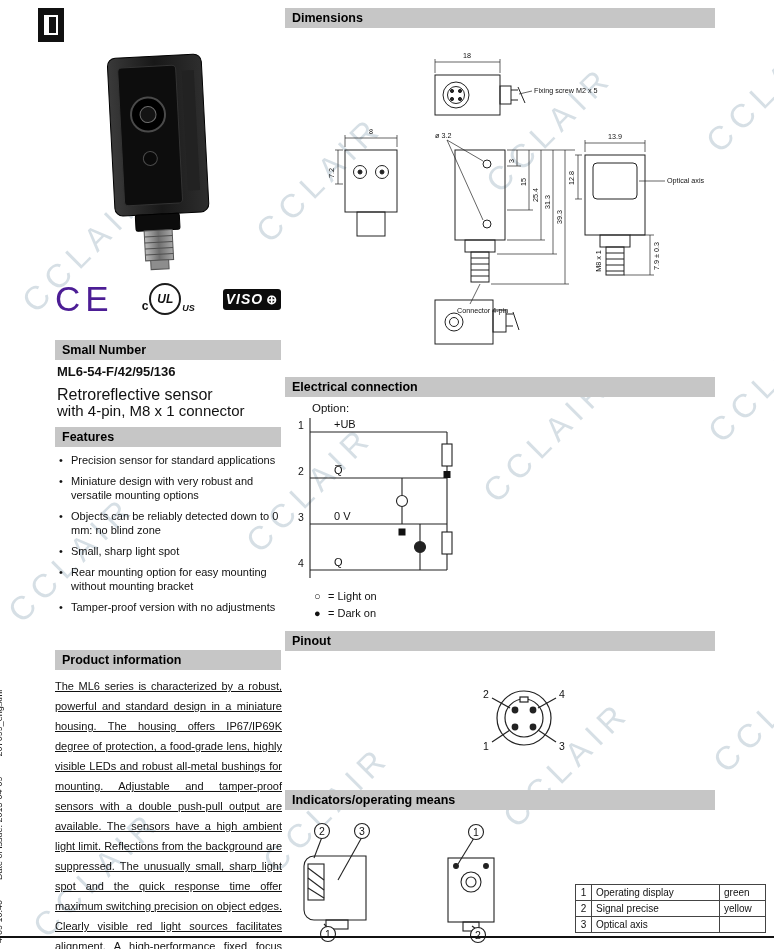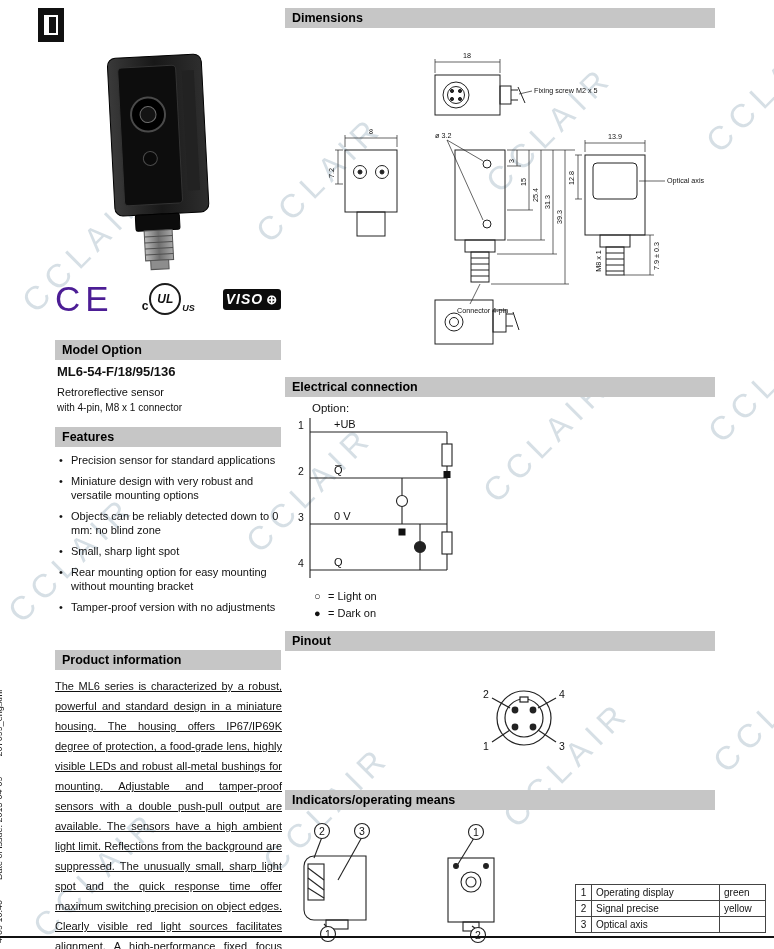--- a/index.html
+++ b/index.html
@@ -22,22 +22,22 @@
   }
   
   .sec-hdr {
     position:absolute; background:#c6c6c6; color:#000; font-weight:bold;
     font-size:12.5px; line-height:14px; padding:3px 0 3px 7px; height:20px;
   }
   .hdr-left  { left:55px;  width:226px; }
   .hdr-right { left:285px; width:430px; }
   
   .model-title { position:absolute; left:57px; top:364px; font-size:13px; font-weight:bold; }
-  .model-desc  { position:absolute; left:57px; top:386px; font-size:11px; }
-  .model-conn  { position:absolute; left:57px; top:402px; font-size:10px; }
+  .model-desc  { position:absolute; left:57px; top:386px; font-size:16px; }
+  .model-conn  { position:absolute; left:57px; top:402px; font-size:15px; }
   .features-list { position:absolute; left:57px; top:453px; width:224px; list-style:none; }
   .features-list li {
     position:relative; font-size:11px; line-height:14px; margin-bottom:7px; padding-left:14px;
   }
   .features-list li::before { content:"•"; position:absolute; left:2px; top:0; }
   .prod-info-body {
     position:absolute; left:55px; top:676px; width:227px;
     font-size:11px; line-height:20px; text-align:justify;text-decoration:underline;
   }
   
@@ -141,22 +141,22 @@
       <span class="ul-c">c</span>
       <span class="ul-circle">UL</span>
       <span class="ul-us">US</span>
     </span>
     <span class="viso-mark">
       <span>VISO</span>
       <span class="viso-sym">⊕</span>
     </span>
   </div>
 
-  <div class="sec-hdr hdr-left" style="top:340px">Model Option</div>
-  <div class="model-title">ML6-54-F/18/95/136</div>
+  <div class="sec-hdr hdr-left" style="top:340px">Small Number</div>
+  <div class="model-title">ML6-54-F/42/95/136</div>
   <div class="model-desc">Retroreflective sensor</div>
   <div class="model-conn">with 4-pin, M8 x 1 connector</div>
 
   <div class="sec-hdr hdr-left" style="top:427px">Features</div>
   <ul class="features-list">
     <li>Precision sensor for standard applications</li>
     <li>Miniature design with very robust and versatile mounting options</li>
     <li>Objects can be reliably detected down to 0 mm: no blind zone</li>
     <li>Small, sharp light spot</li>
     <li>Rear mounting option for easy mounting without mounting bracket</li>

